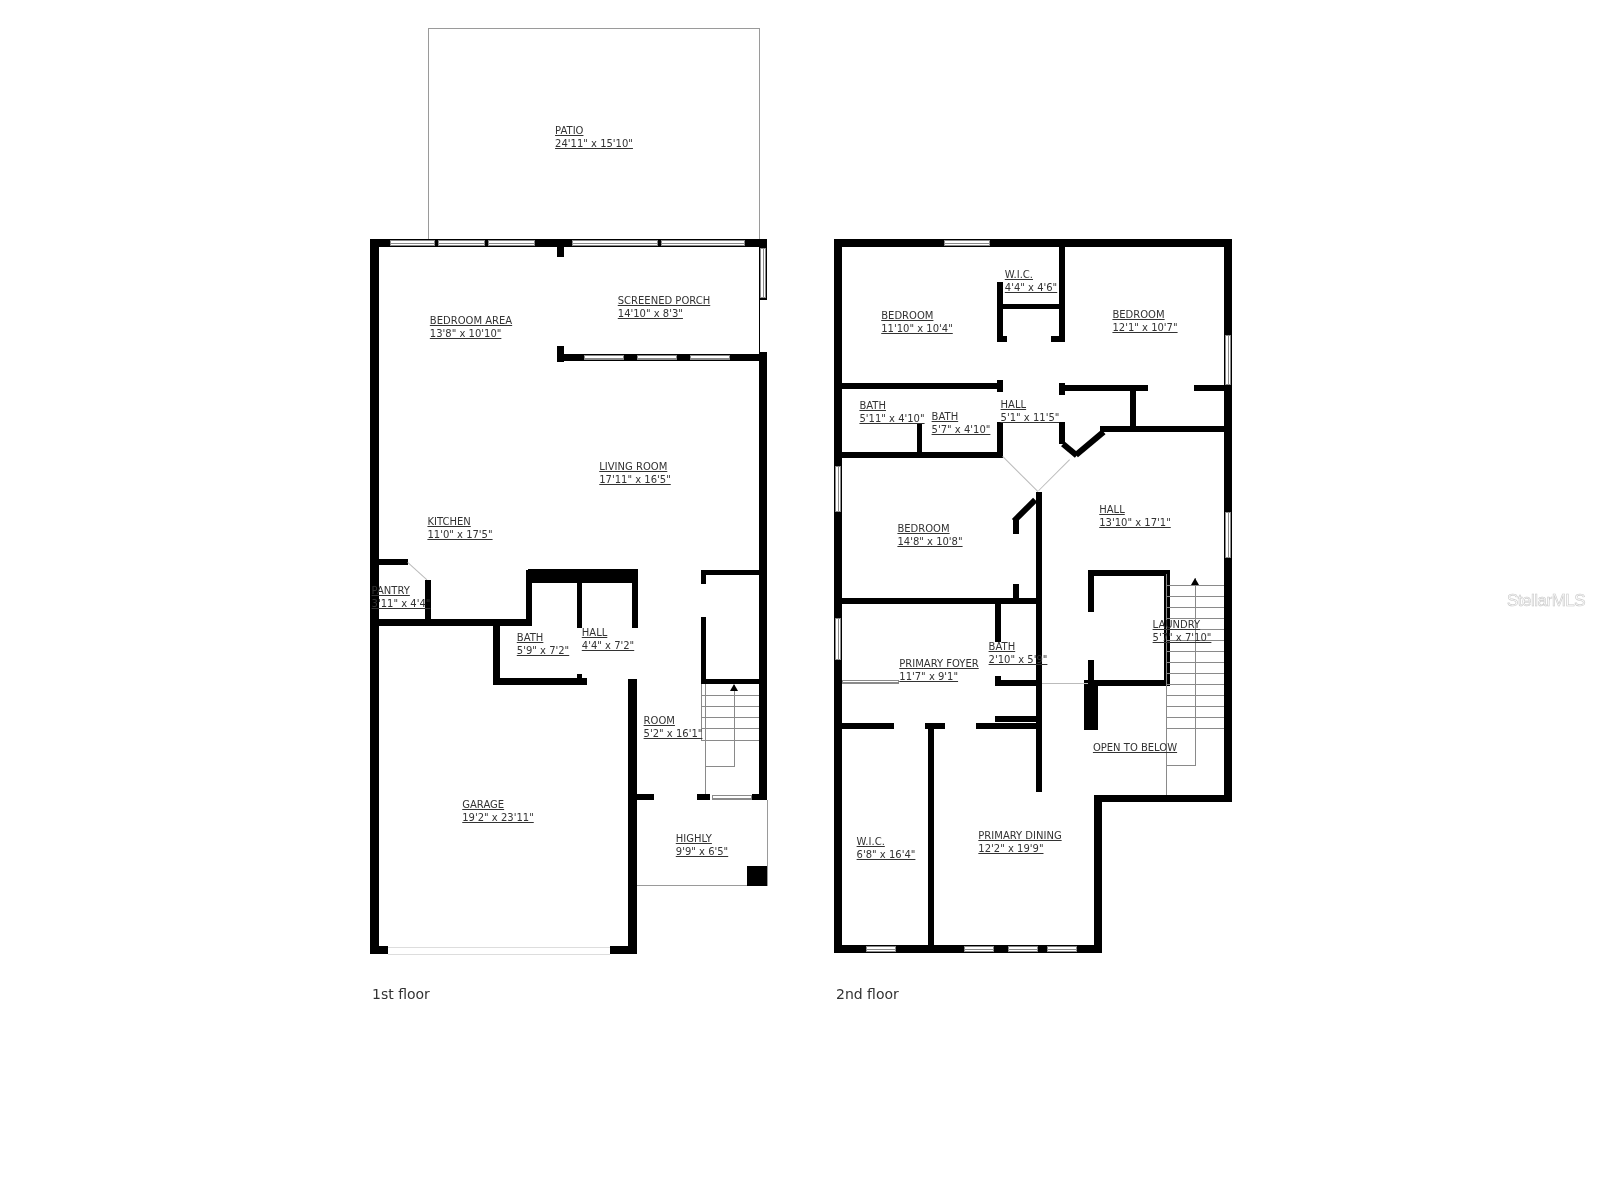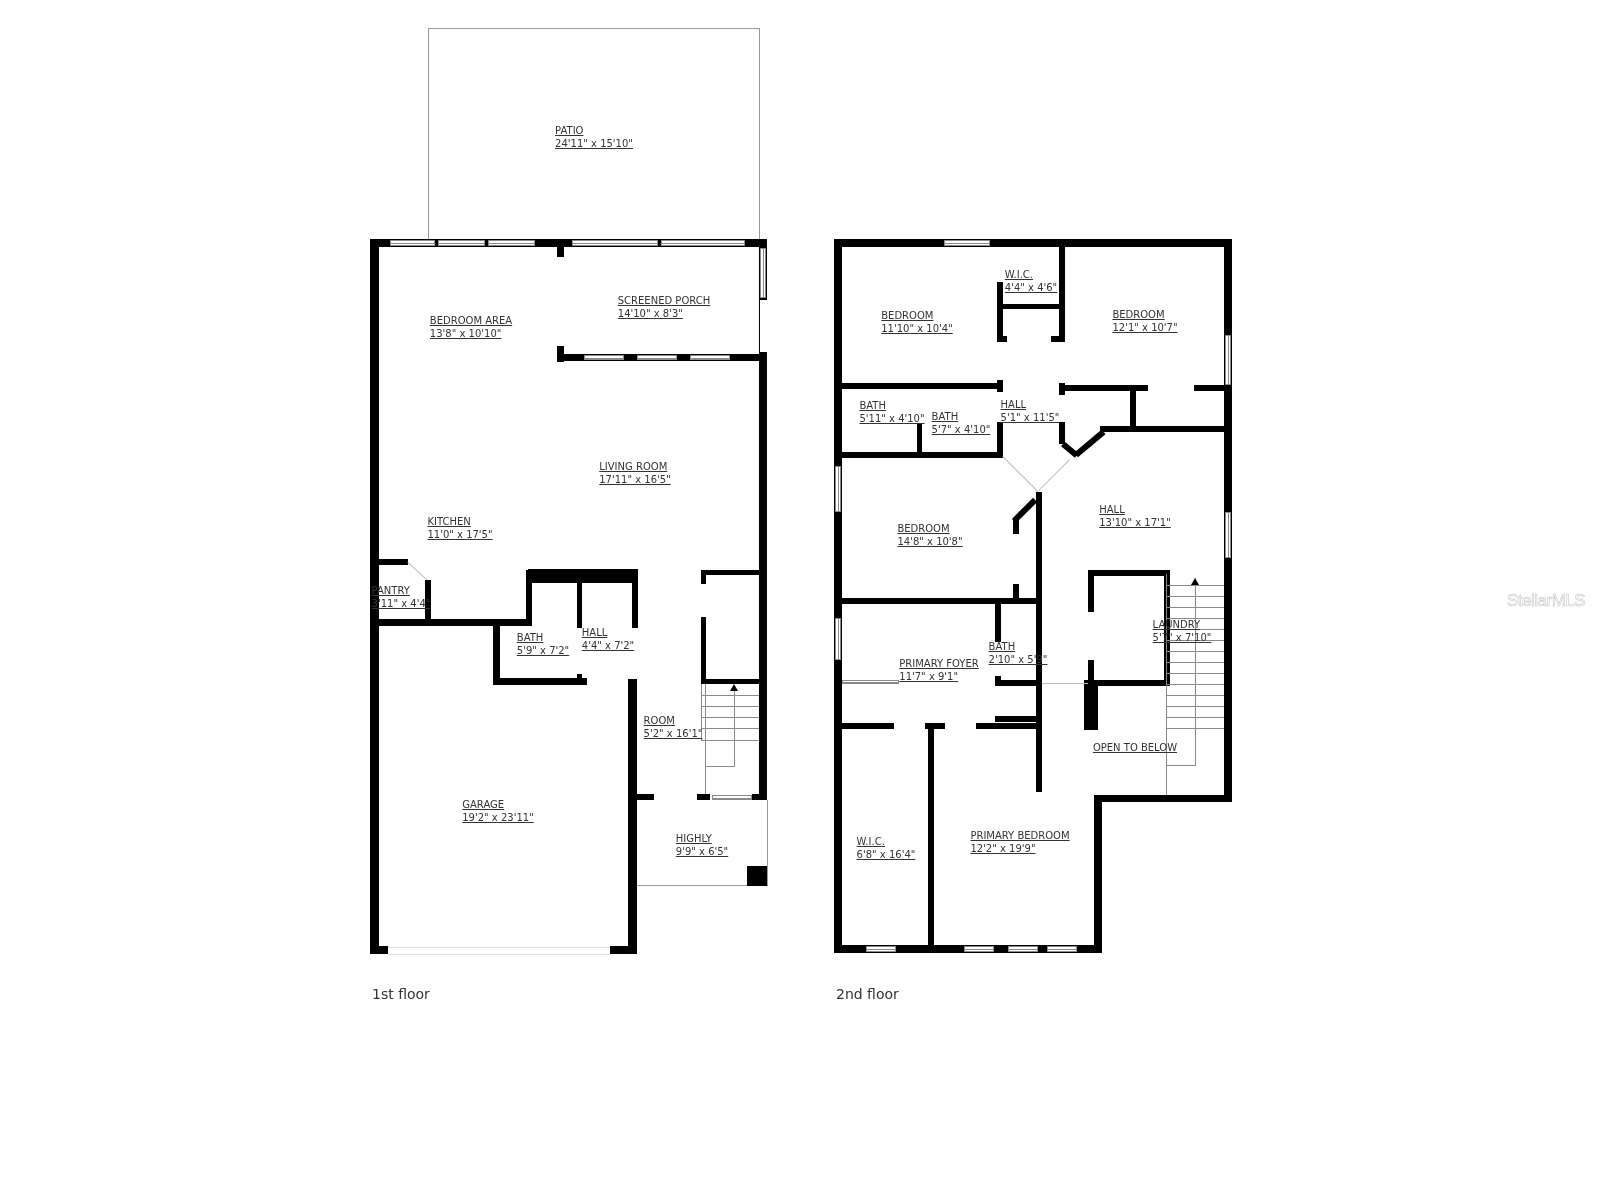--- a/index.html
+++ b/index.html
@@ -280,21 +280,21 @@
         <span>2'10" x 5'9"</span>
       </div>
     <div class="room" style="left:1135px;top:741px;">
         <span>OPEN TO BELOW</span>
       </div>
     <div class="room" style="left:886px;top:835px;">
         <span>W.I.C.</span>
         <span>6'8" x 16'4"</span>
       </div>
     <div class="room" style="left:1020px;top:829px;">
-        <span>PRIMARY BEDROOM</span>
+        <span>PRIMARY DINING</span>
         <span>12'2" x 19'9"</span>
       </div>
 
     <div class="floor-label" style="left:836px;top:986px;">2nd floor</div>
   </div>
 
   <div class="watermark">StellarMLS</div>
 </div>
 
 </body></html>

